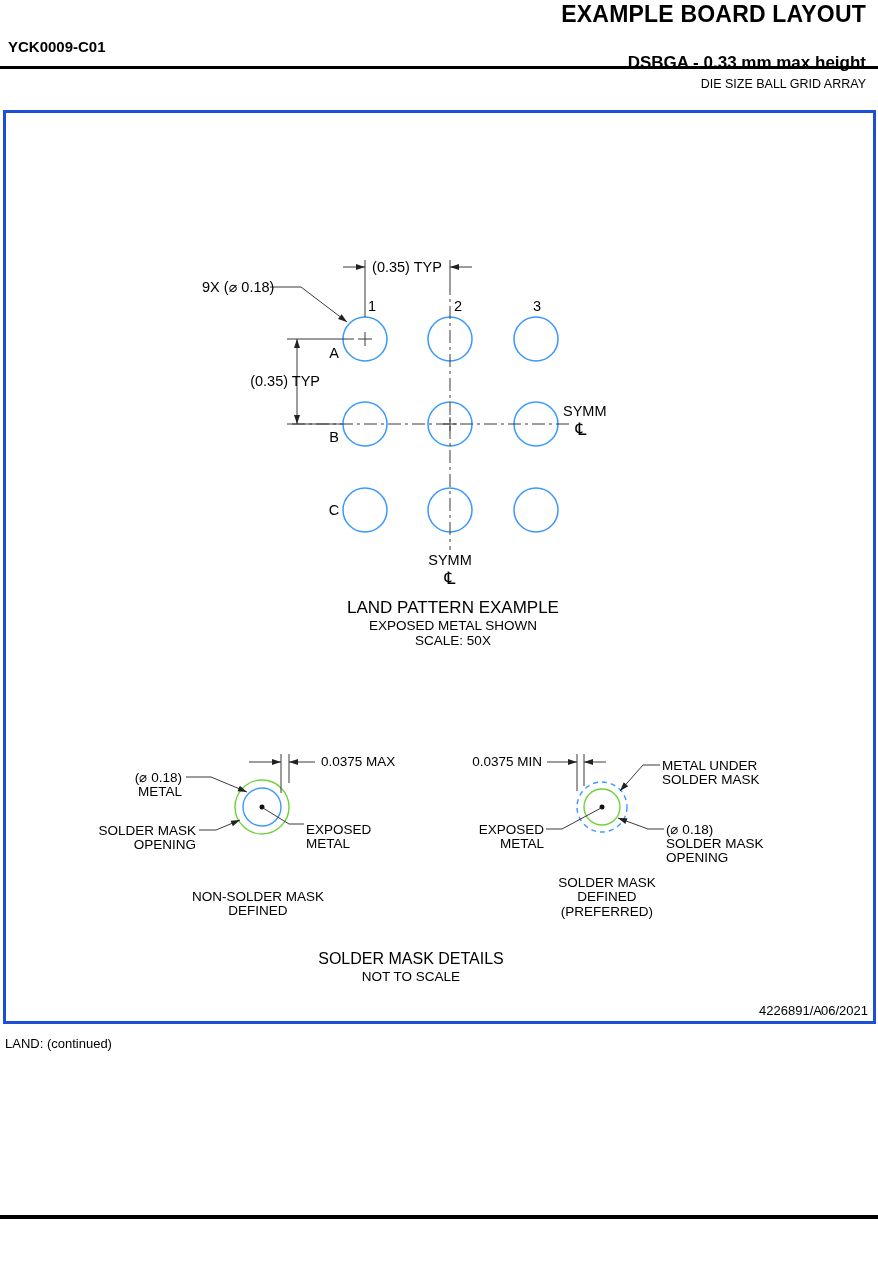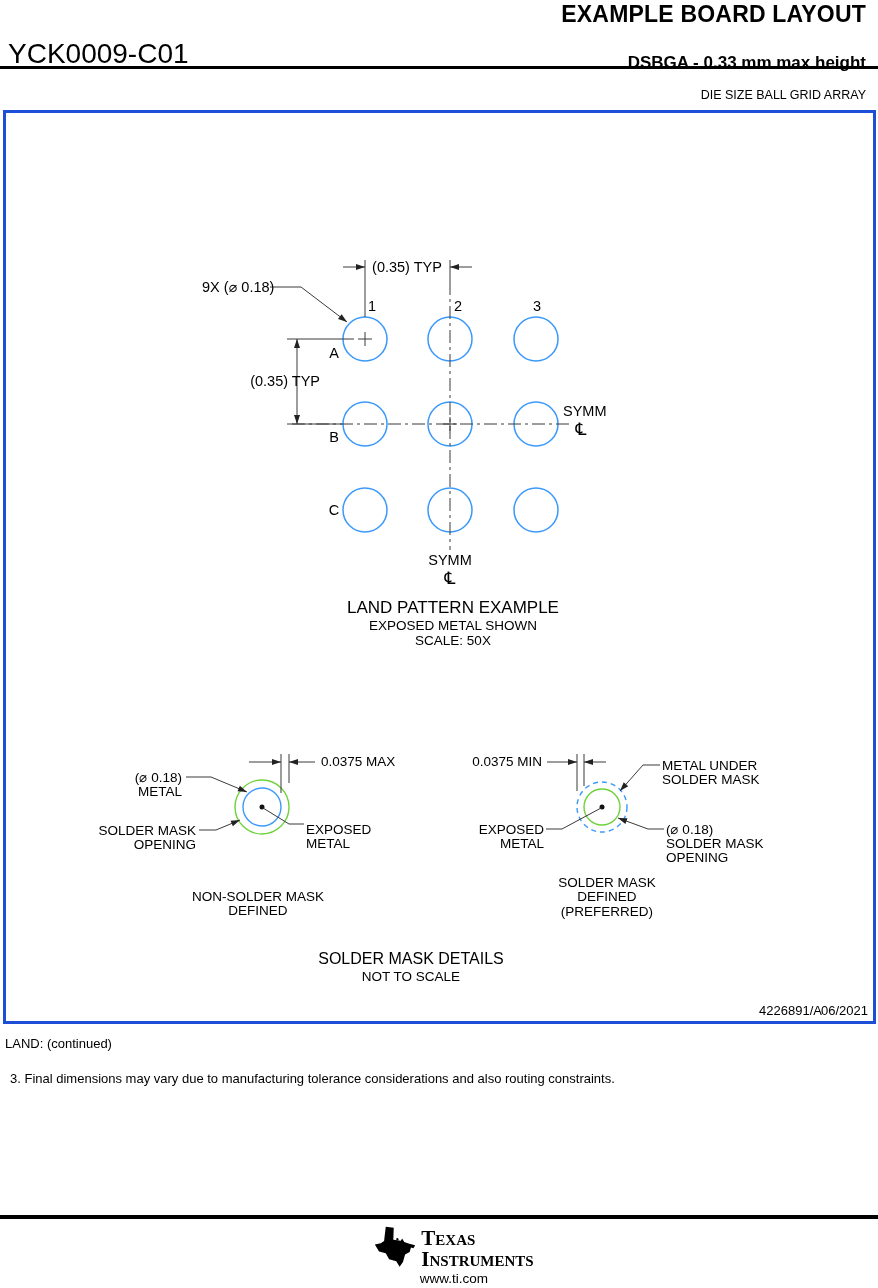--- a/index.html
+++ b/index.html
@@ -1,23 +1,23 @@
 <!DOCTYPE html>
 <html><head>
 <meta charset="utf-8">
 <style>
   html,body{margin:0;padding:0;background:#fff;}
   .page{position:relative;width:878px;height:1288px;background:#fff;overflow:hidden;
         font-family:"Liberation Sans","DejaVu Sans",sans-serif;color:#000;}
   
   .hdr-title{position:absolute;top:1px;right:12px;font-size:23px;font-weight:bold;letter-spacing:.2px;}
-  .hdr-part{position:absolute;top:38px;left:8px;font-size:28px;font-weight:normal;}
+  .hdr-part{position:absolute;top:38px;left:8px;font-size:15px;font-weight:bold;}
   .hdr-sub{position:absolute;top:43px;right:12px;font-size:17px;font-weight:bold;margin-top:10px;}
   .hdr-rule{position:absolute;top:66px;left:0;width:878px;height:3px;background:#000;}
-  .hdr-pkg{position:absolute;top:88px;right:12px;font-size:12.5px;text-align:right;}
+  .hdr-pkg{position:absolute;top:77px;right:12px;font-size:12.5px;text-align:right;}
   
   .draw-box{position:absolute;top:110px;left:3px;width:867px;height:908px;border:3px solid #1d4ed8;}
   .draw-box svg{display:block;}
   svg .ln{stroke:#3a3a3a;stroke-width:1;fill:none;}
   svg .cl-line{stroke:#3a3a3a;stroke-width:1;fill:none;stroke-dasharray:13 4 3 4;}
   svg text{stroke:none;fill:#000;font-family:"Liberation Sans","DejaVu Sans",sans-serif;}
   svg .t17{font-size:17px;} svg .t16{font-size:16px;} svg .t15{font-size:14.5px;}
   svg .t14{font-size:13.5px;} svg .t13{font-size:13px;} svg .sym{font-size:17px;}
   svg .mid{text-anchor:middle;} svg .end{text-anchor:end;}
   
@@ -167,30 +167,16 @@
 
       <text class="t16 mid" x="405" y="851">SOLDER MASK DETAILS</text>
       <text class="t14 mid" x="405" y="868">NOT TO SCALE</text>
 
       <text class="t13 end" x="816" y="902">4226891/A</text>
       <text class="t13 end" x="862" y="902">06/2021</text>
     </svg>
   </div>
 
   <div class="notes-head">LAND: (continued)</div>
-  <div class="note-l1">3. Final dimensions may vary due to manufacturing tolerance considerations and also routing constraints.</div>
 
   <div class="foot-rule"></div>
-  <div class="ti-wrap">
-    <div class="ti-logo">
-      <svg width="42" height="46" viewBox="0 0 100 100">
-        <path d="M 28,2 L 47,4 L 46,33 L 64,35 L 67,30 L 72,38 L 84,42 L 98,46 L 94,53 L 88,51 L 85,62 L 74,68 L 69,86 L 61,97 L 53,84 L 36,79 L 28,65 L 12,61 L 2,44 L 16,41 L 24,36 Z" fill="#000" stroke="none"></path>
-        <text x="48" y="58" text-anchor="middle" fill="#fff" stroke="none" style="font-family:'Liberation Serif','DejaVu Serif',serif;font-weight:bold;font-style:italic;font-size:38px">ti</text>
-      </svg>
-      <div class="ti-words">
-        <div class="ti-w1">Texas</div>
-        <div class="ti-w2">Instruments</div>
-      </div>
-    </div>
-    <div class="ti-url">www.ti.com</div>
-  </div>
 
 </div>
 
 </body></html>

